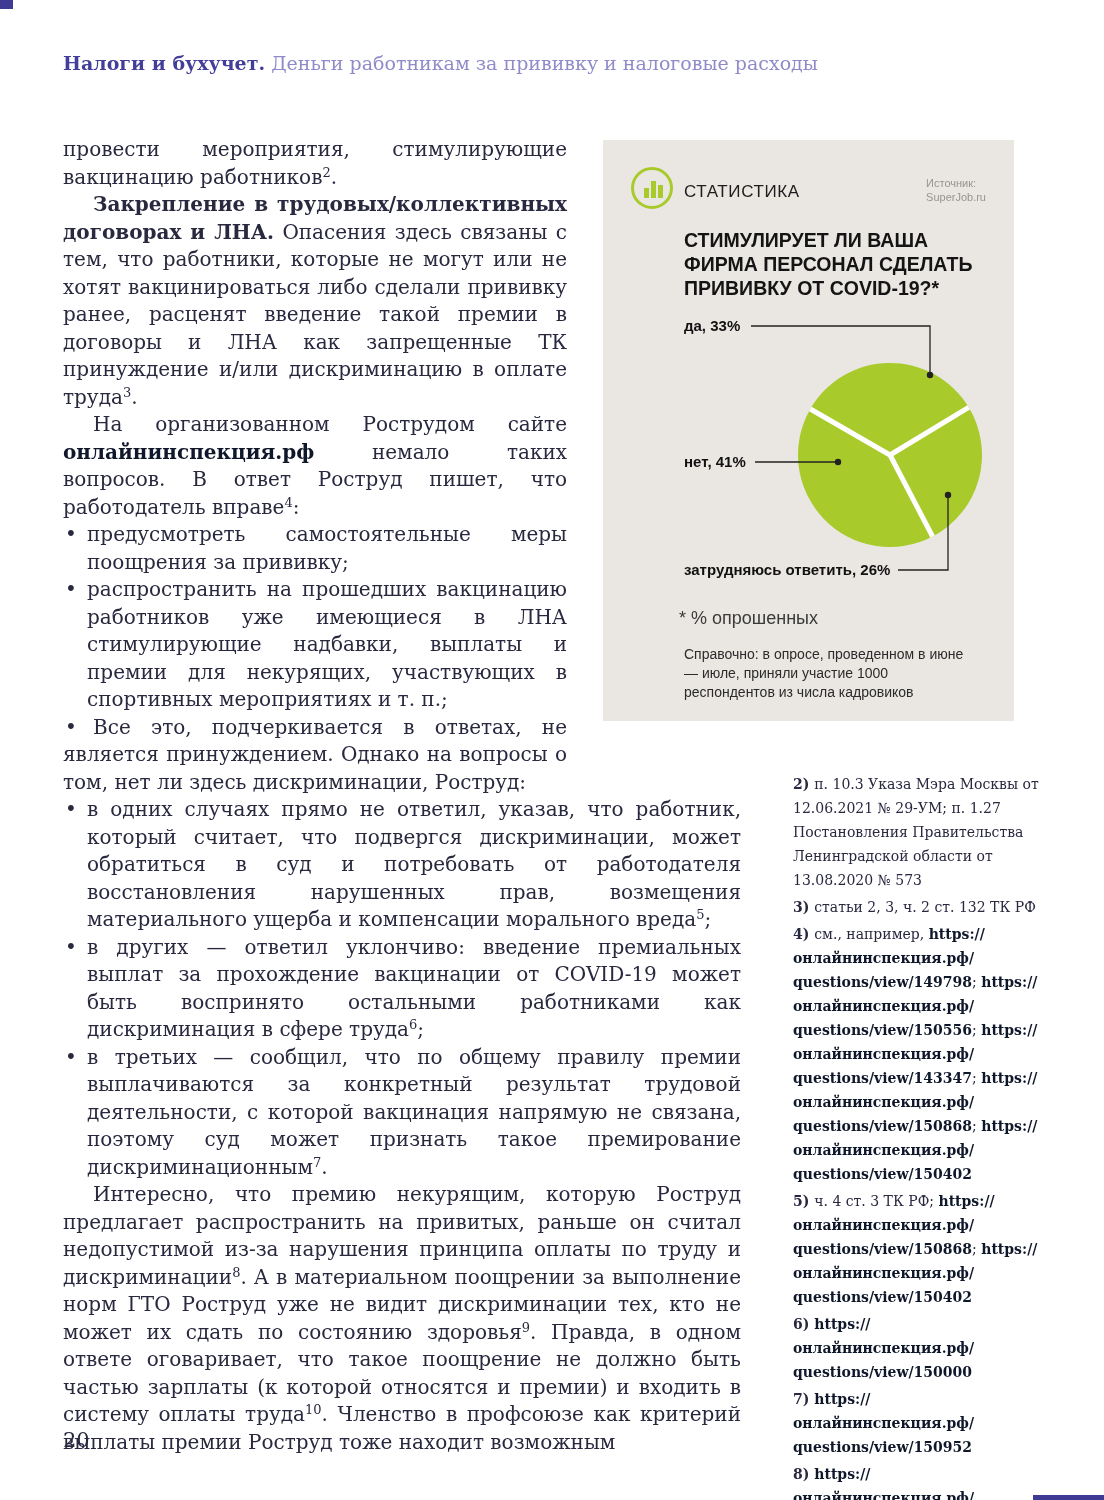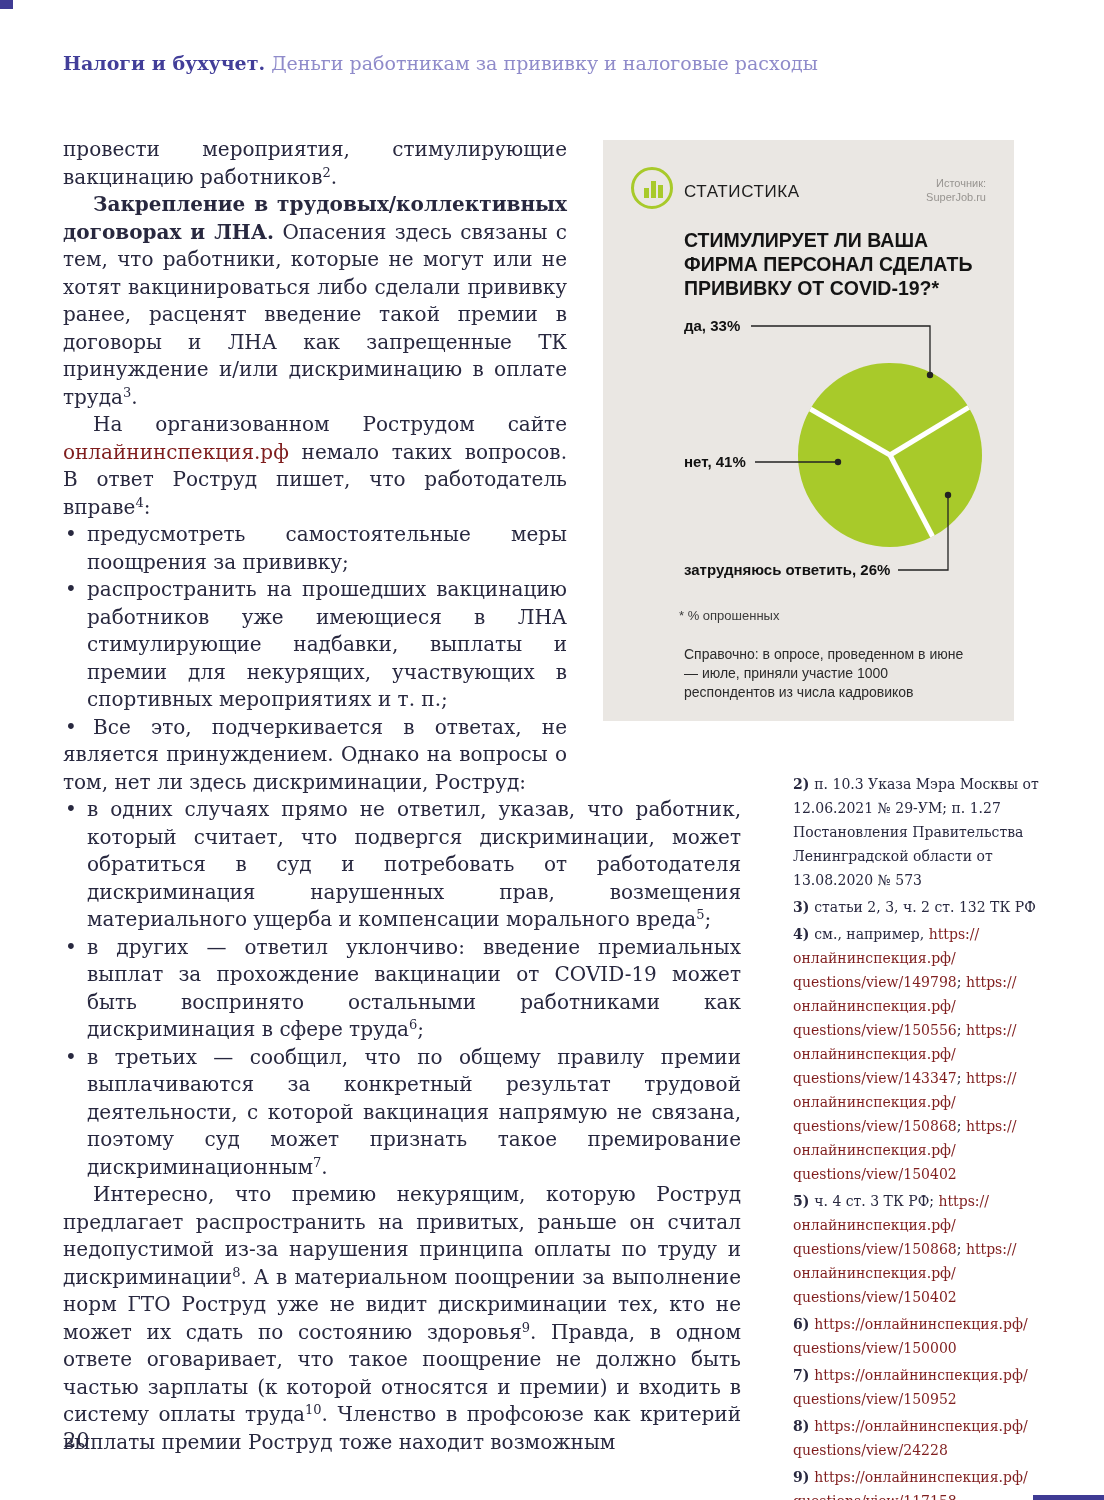--- a/index.html
+++ b/index.html
@@ -20,41 +20,41 @@
     position:absolute; left:63px; top:136px; width:678px;
     font-size:20px; line-height:27.5px; text-align:justify;
     hyphens:auto; -webkit-hyphens:auto;
   }
   .wrap-spacer { float:right; width:174px; height:625px; }
   .para.ind { text-indent:30px; }
   .bullet { position:relative; padding-left:24px; }
   .bullet .dot { position:absolute; left:2px; top:0; }
   .article b { font-weight:bold; }
   sup { font-size:13px; line-height:0; vertical-align:baseline; position:relative; top:-7px; }
-  a.lnk { color:#7f1d1d; text-decoration:none; cursor:pointer; }
+  a.lnk { color:#0f172a; text-decoration:none; cursor:pointer;font-weight:bold; }
 
   .stats-box {
     position:absolute; left:603px; top:140px; width:411px; height:581px;
     background:#eae7e3;
     font-family:"Liberation Sans","DejaVu Sans",sans-serif;
     padding-left:20px;
   }
   .stat-icon {
     position:absolute; left:28px; top:27px; width:42px; height:42px;
     border:3px solid #a8ca2a; border-radius:50%;
   }
   .stat-icon .bar { position:absolute; bottom:8px; width:5px; background:#a8ca2a; }
   .stat-icon .b1 { left:10px; height:10px; }
   .stat-icon .b2 { left:17px; height:17px; }
   .stat-icon .b3 { left:24px; height:13px; }
   .stat-label { position:absolute; left:81px; top:42px; font-size:17px; letter-spacing:0.6px; color:#1d1d1d; }
-  .stat-source { position:absolute; right:28px; top:36px; font-size:11px; line-height:14px; color:#979490; text-align:right; white-space:pre-line; }
+  .stat-source { position:absolute; right:28px; top:36px; font-size:11px; line-height:14px; color:#979490; white-space:pre-line; }
   .stat-question { position:absolute; left:81px; top:88px; width:312px; font-size:19.5px; line-height:24px; font-weight:bold; color:#141414; }
   .pie-svg { position:absolute; left:0; top:165px; }
-  .stat-star { position:absolute; left:76px; top:468px; font-size:13px; color:#3a3a3a; }
+  .stat-star { position:absolute; left:76px; top:468px; font-size:18px; color:#3a3a3a; }
   .stat-ref { position:absolute; left:81px; top:505px; width:288px; font-size:14px; line-height:19px; color:#2b2b2b; }
 
   .footnotes {
     position:absolute; left:793px; top:772px; width:250px;
     font-size:14px; line-height:24px;
   }
   .fn { margin-bottom:3px; overflow-wrap:anywhere; }
   .fn .fn-num { font-weight:bold; color:#28283f; }
   .fn a.lnk { overflow-wrap:normal; word-break:keep-all; }
 
@@ -72,21 +72,21 @@
 
 <main class="article">
   <div class="wrap-spacer"></div>
 <div class="para"><span>провести мероприятия, стимулирующие вакцинацию работников</span><sup>2</sup><span>.</span></div>
     <div class="para ind"><b>Закрепление в трудовых/коллективных договорах и ЛНА.</b><span> Опасения здесь связаны с тем, что работники, которые не могут или не хотят вакцинироваться либо сделали прививку ранее, расценят введение такой премии в договоры и ЛНА как запрещенные ТК принуждение и/или дискриминацию в оплате труда</span><sup>3</sup><span>.</span></div>
     <div class="para ind"><span>На организованном Рострудом сайте </span><a class="lnk" href="#">онлайнинспекция.рф</a><span> немало таких вопросов. В ответ Роструд пишет, что работодатель вправе</span><sup>4</sup><span>:</span></div>
     <div class="bullet"><span class="dot">•</span><span>предусмотреть самостоятельные меры поощрения за прививку;</span></div>
     <div class="bullet"><span class="dot">•</span><span>распространить на прошедших вакцинацию работников уже имеющиеся в ЛНА стимулирующие надбавки, выплаты и премии для некурящих, участвующих в спортивных мероприятиях и т. п.;</span></div>
     <div class="bullet"><span class="dot">•</span></div>
     <div class="para ind"><span>Все это, подчеркивается в ответах, не является принуждением. Однако на вопросы о том, нет ли здесь дискриминации, Роструд:</span></div>
-    <div class="bullet"><span class="dot">•</span><span>в одних случаях прямо не ответил, указав, что работник, который считает, что подвергся дискриминации, может обратиться в суд и потребовать от работодателя дискриминация нарушенных прав, возмещения материального ущерба и компенсации морального вреда</span><sup>5</sup><span>;</span></div>
+    <div class="bullet"><span class="dot">•</span><span>в одних случаях прямо не ответил, указав, что работник, который считает, что подвергся дискриминации, может обратиться в суд и потребовать от работодателя восстановления нарушенных прав, возмещения материального ущерба и компенсации морального вреда</span><sup>5</sup><span>;</span></div>
     <div class="bullet"><span class="dot">•</span><span>в других — ответил уклончиво: введение премиальных выплат за прохождение вакцинации от COVID-19 может быть воспринято остальными работниками как дискриминация в сфере труда</span><sup>6</sup><span>;</span></div>
     <div class="bullet"><span class="dot">•</span><span>в третьих — сообщил, что по общему правилу премии выплачиваются за конкретный результат трудовой деятельности, с которой вакцинация напрямую не связана, поэтому суд может признать такое премирование дискриминационным</span><sup>7</sup><span>.</span></div>
     <div class="para ind"><span>Интересно, что премию некурящим, которую Роструд предлагает распространить на привитых, раньше он считал недопустимой из-за нарушения принципа оплаты по труду и дискриминации</span><sup>8</sup><span>. А в материальном поощрении за выполнение норм ГТО Роструд уже не видит дискриминации тех, кто не может их сдать по состоянию здоровья</span><sup>9</sup><span>. Правда, в одном ответе оговаривает, что такое поощрение не должно быть частью зарплаты (к которой относятся и премии) и входить в систему оплаты труда</span><sup>10</sup><span>. Членство в профсоюзе как критерий выплаты премии Роструд тоже находит возможным</span></div>
   </main>
 
 <aside class="stats-box">
   <div class="stat-icon">
     <span class="bar b1"></span>
     <span class="bar b2"></span>
     <span class="bar b3"></span>

